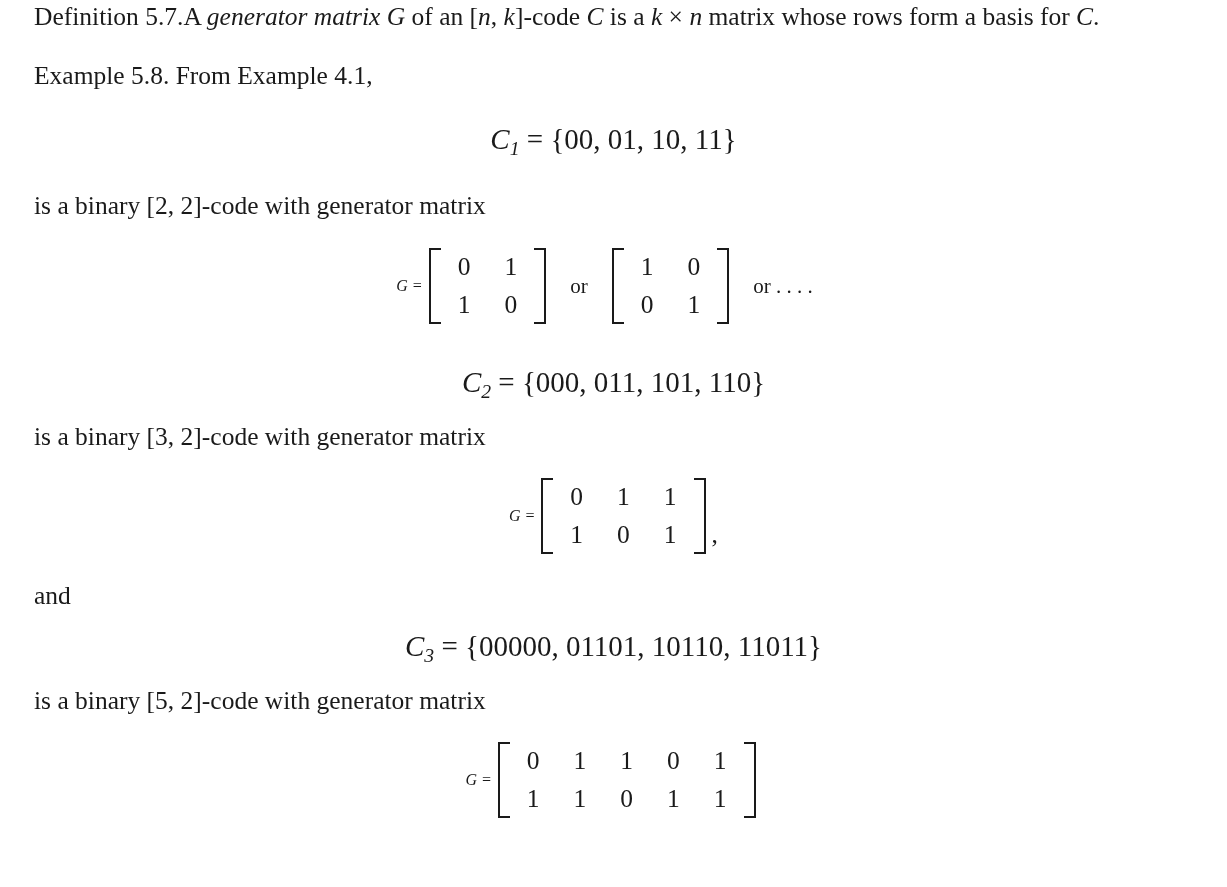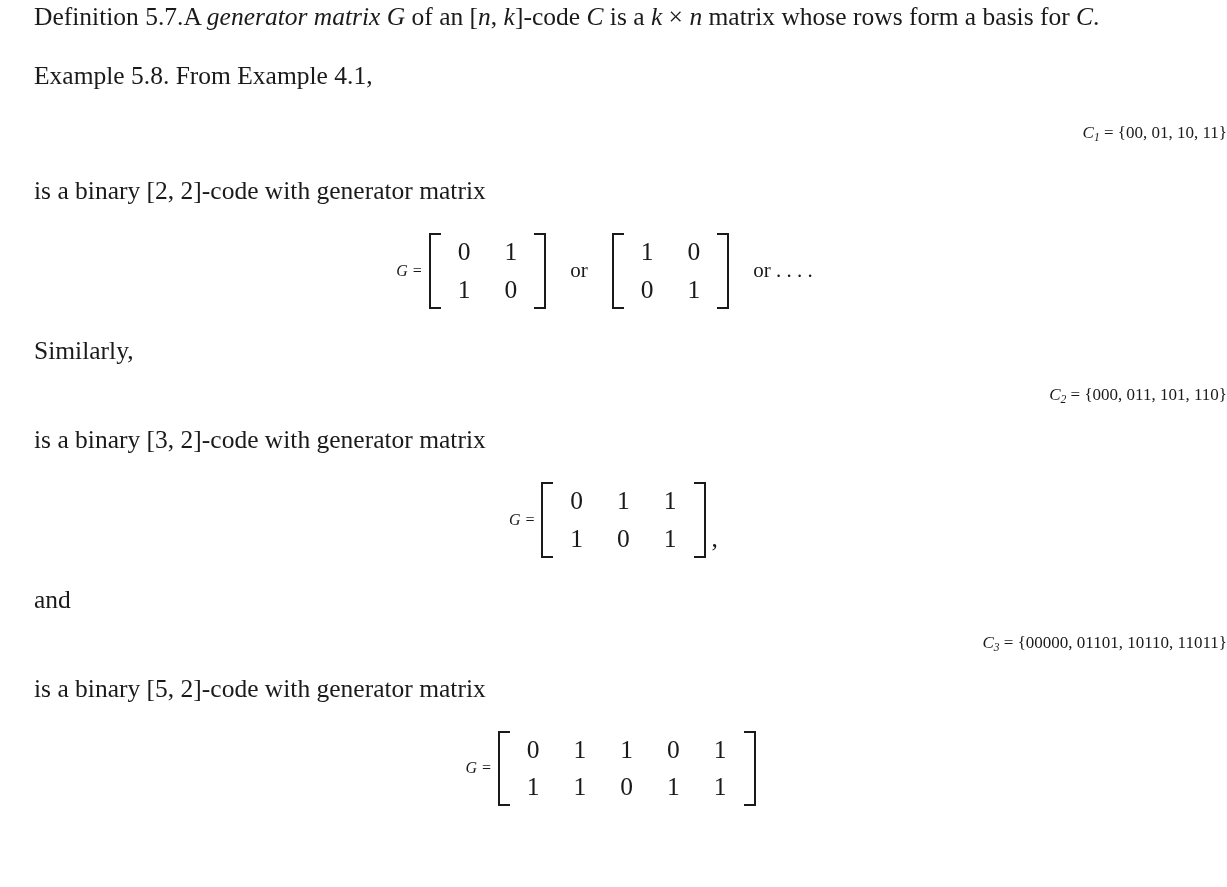--- a/index.html
+++ b/index.html
@@ -46,22 +46,22 @@
     font-size: 0.68em;
     vertical-align: -0.28em;
     font-style: italic;
   }
   .spacer-sm { height: 17px; }
   .spacer-md { height: 25px; }
   .spacer-lg { height: 30px; }
 
   
   .display {
-    text-align: right;
-    font-size: 17px;
+    text-align: center;
+    font-size: 29px;
     margin: 0;
   }
   .disp-row {
     display: flex;
     align-items: center;
     justify-content: center;
     gap: 0;
   }
   .eqlead {
     display: inline-block;
@@ -176,23 +176,20 @@
           <span class="mcell">1</span>
         </span>
       </span>
       <span class="mbracket right"></span>
     </span>
     <span class="ortext">or . . . .</span>
   </div>
 
   <div class="spacer-md"></div>
 
-  <div class="block">
-    <p class="para">Similarly,</p>
-  </div>
 
   <div class="spacer-sm"></div>
 
   <div class="display">
     <span class="mi">C</span><sub class="sb">2</sub><span> = </span><span>{000, 011, 101, 110}</span>
   </div>
 
   <div class="spacer-sm"></div>
 
   <div class="block">

